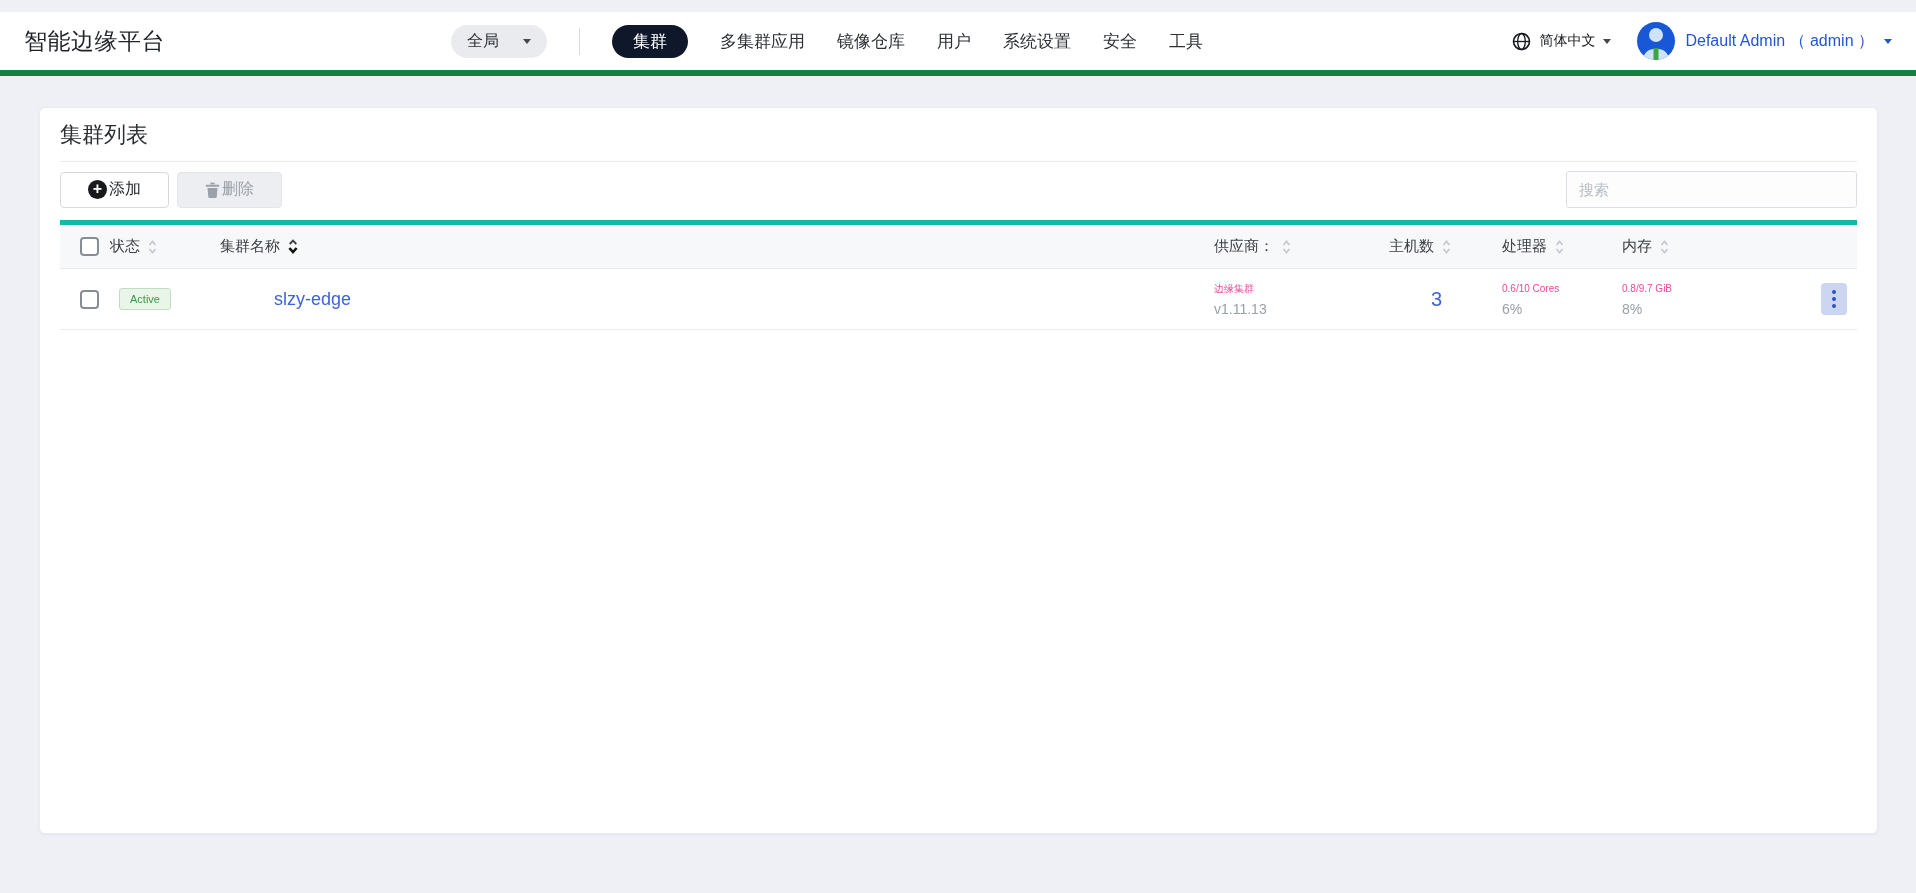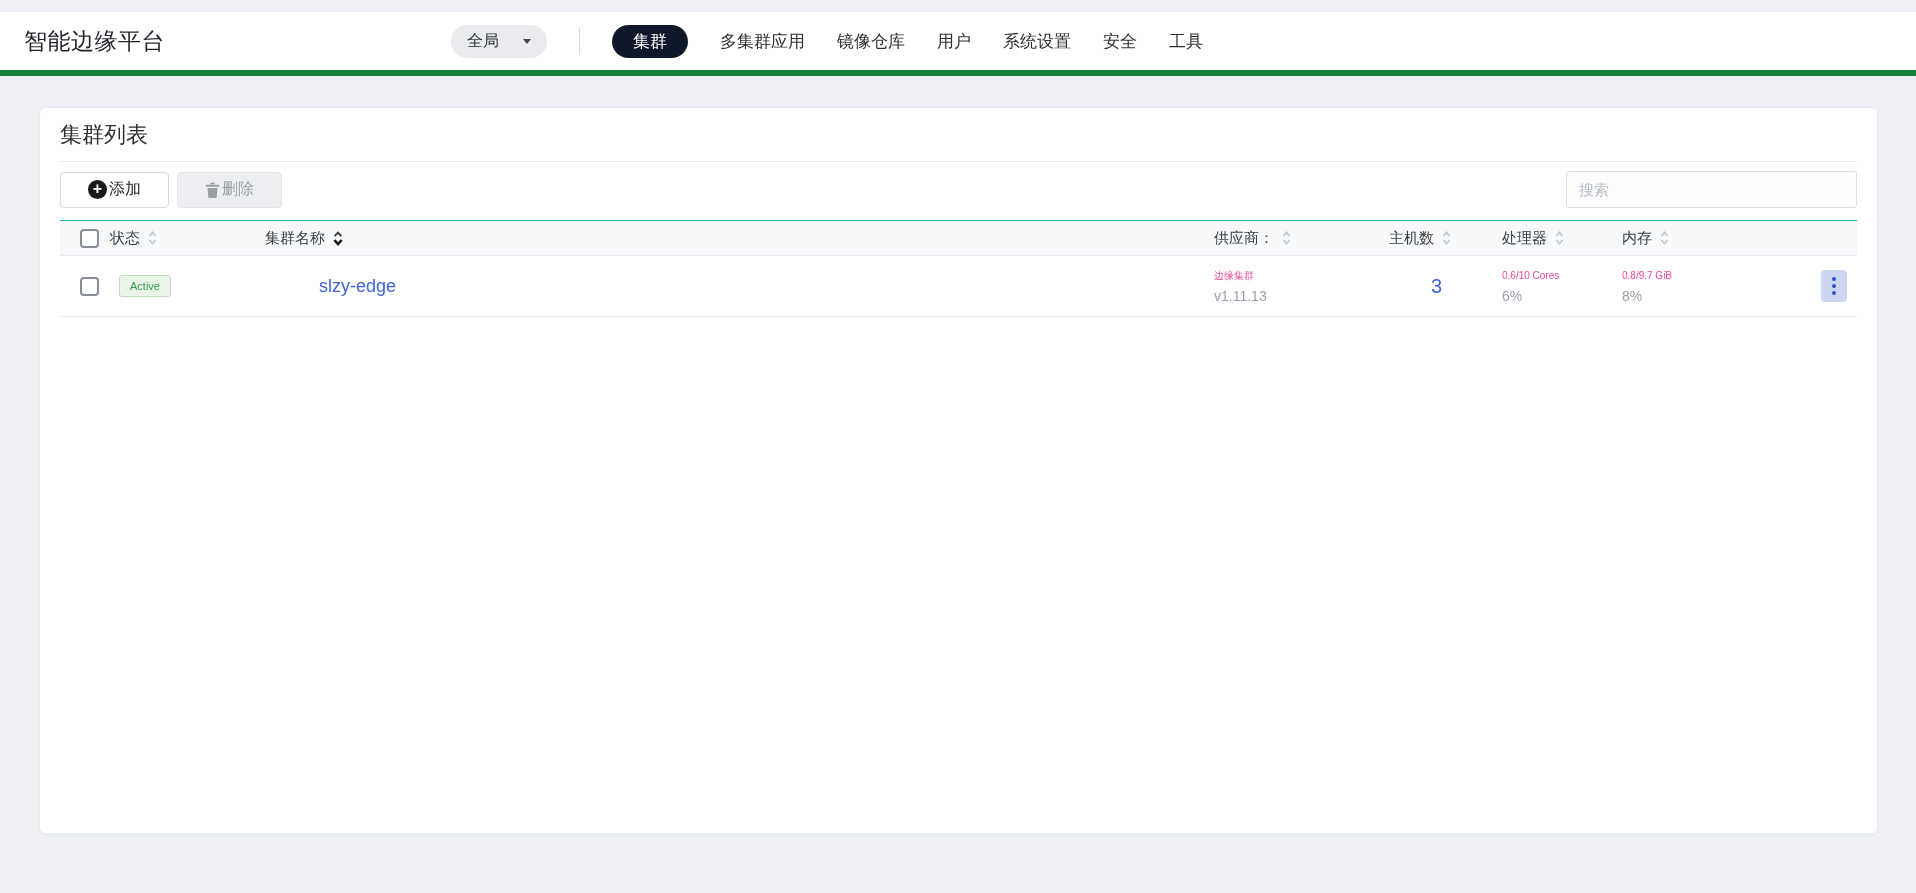--- a/index.html
+++ b/index.html
@@ -57,28 +57,28 @@
   .search-input{
     margin-left:auto; width:291px; height:37px; border:1px solid #dbdfe5; border-radius:3px;
     background:#fdfdfe; padding:0 12px; font-size:15px; color:#2d3136; outline:none;
     font-family:"Liberation Sans","DejaVu Sans",sans-serif;
   }
   .search-input::placeholder{ color:#b7bdc7; }
 
   
   .table{ margin-top:12px; }
   .thead{
-    display:flex; align-items:center; height:36px; background:#f7f8fa;
-    border-top:1px solid #14b8a6; border-bottom:1px solid #e8eaee;
+    display:flex; align-items:center; height:49px; background:#f7f8fa;
+    border-top:5px solid #14b8a6; border-bottom:1px solid #e8eaee;
     font-size:15px; color:#3b4046;
   }
   .trow{ display:flex; align-items:center; height:61px; border-bottom:1px solid #e9ebef; background:#fff; }
   .col-check{ width:50px; padding-left:20px; display:flex; align-items:center; }
   .col-status{ width:110px; display:flex; align-items:center; }
-  .col-name{ flex:1; display:flex; align-items:center;margin-left:45px; }
+  .col-name{ flex:1; display:flex; align-items:center; }
   .col-provider{ width:175px; }
   .col-hosts{ width:113px; display:flex; align-items:center; }
   .col-cpu{ width:120px; }
   .col-mem{ width:167px; }
   .col-actions{ width:68px; display:flex; justify-content:flex-end; padding-right:10px; }
   .hcell{ display:flex; align-items:center; gap:8px; }
   .checkbox{
     appearance:none; -webkit-appearance:none; width:19px; height:19px;
     border:2px solid #878d96; border-radius:4px; background:#fff; cursor:pointer;
   }
@@ -113,20 +113,40 @@
       <span>集群</span>
     </div>
     <div class="nav-item">多集群应用</div>
     <div class="nav-item">镜像仓库</div>
     <div class="nav-item">用户</div>
     <div class="nav-item">系统设置</div>
     <div class="nav-item">安全</div>
     <div class="nav-item">工具</div>
   </div>
 
+  <div class="nav-right">
+    <div class="lang">
+      <svg width="19" height="19" viewBox="0 0 20 20">
+        <circle cx="10" cy="10" r="8.4" fill="none" stroke="#15181c" stroke-width="1.7"></circle>
+        <ellipse cx="10" cy="10" rx="4" ry="8.4" fill="none" stroke="#15181c" stroke-width="1.4"></ellipse>
+        <line x1="1.6" y1="10" x2="18.4" y2="10" stroke="#15181c" stroke-width="1.4"></line>
+      </svg>
+      <span class="lang-label">简体中文</span>
+      <span class="caret"></span>
+    </div>
+    <div class="user-menu">
+      <div class="avatar">
+        <div class="avatar-head"></div>
+        <div class="avatar-body"></div>
+        <div class="avatar-tie"></div>
+      </div>
+      <span class="user-label">Default Admin （ admin ）</span>
+      <span class="caret caret-blue"></span>
+    </div>
+  </div>
 </div>
 
 <div class="card">
 
   <div class="card-header">
     <div class="card-title">集群列表</div>
   </div>
 
   <div class="toolbar">
     <button class="btn btn-add">

